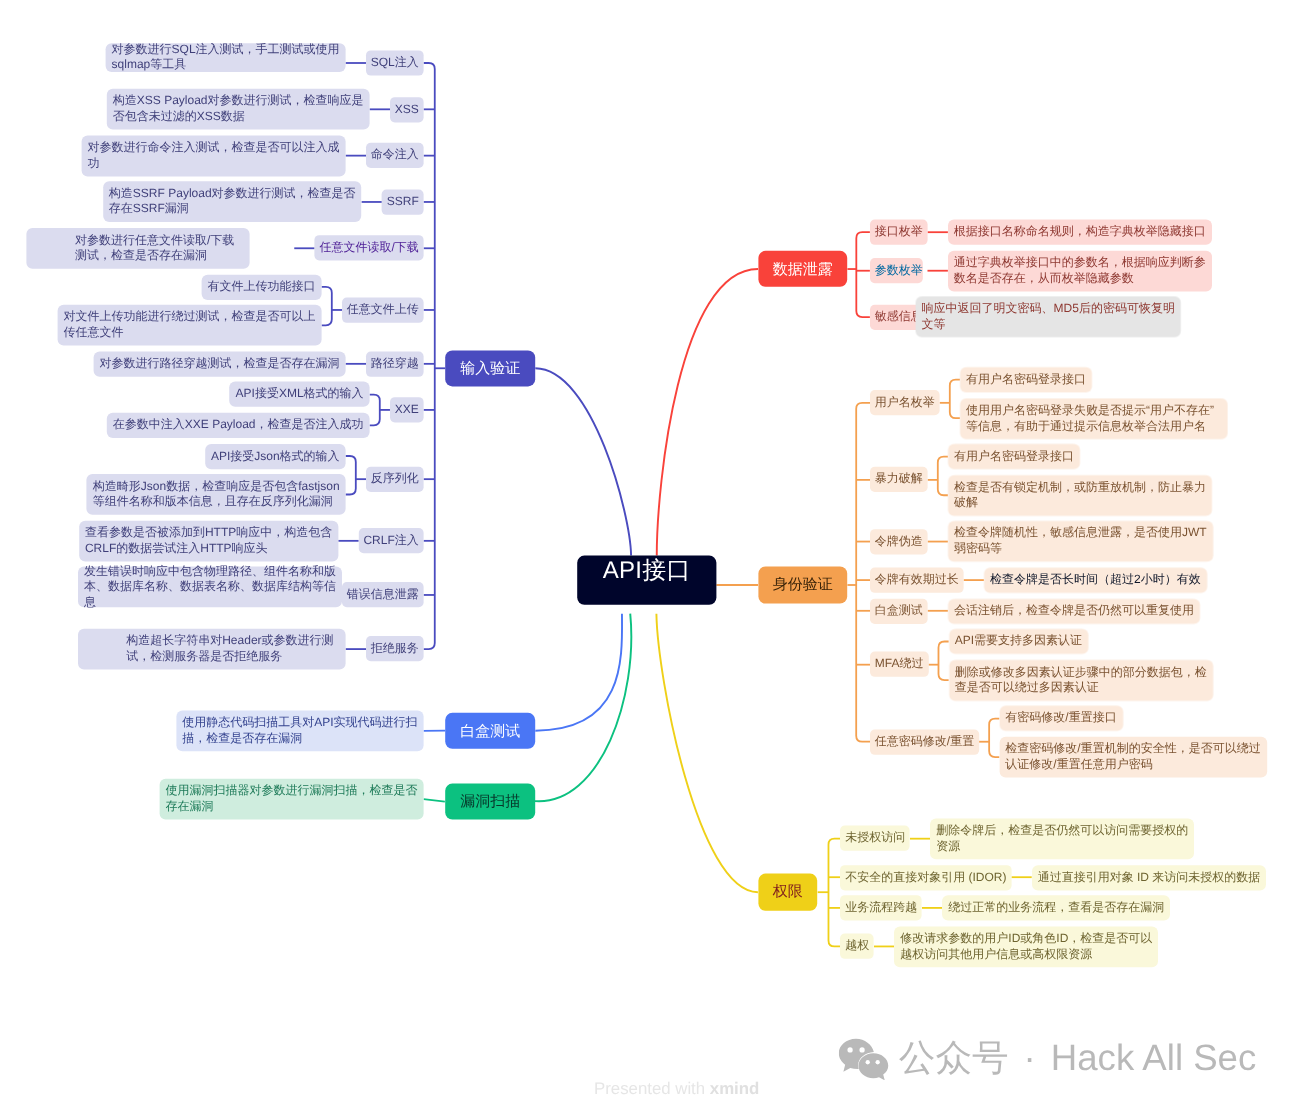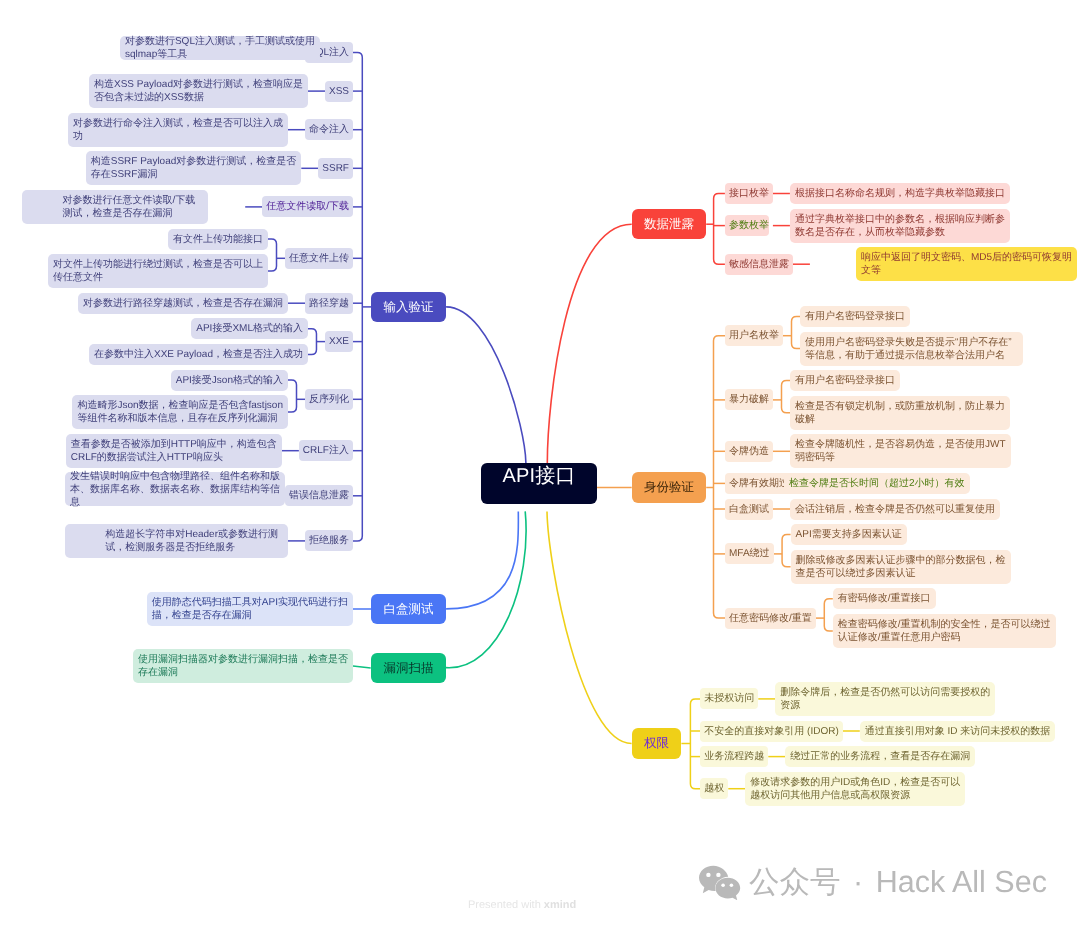--- a/index.html
+++ b/index.html
@@ -15,21 +15,21 @@
   .leaf .tx{font-size:10px;line-height:13px;word-break:break-word;}
   .topic{border-radius:4px;padding:4px;justify-content:center;}
   .topic .tx{font-size:10px;line-height:13px;white-space:nowrap;text-align:center;}
   .main{border-radius:6px;justify-content:center;}
   .main .tx{font-size:12.5px;line-height:18px;white-space:nowrap;text-align:center;}
   #root-node{position:absolute;left:481px;top:463px;width:116px;height:41px;
        background:#00052b;border-radius:6px;display:flex;align-items:flex-start;
        justify-content:center;}
   #root-node .tx{transform:translateZ(0);font-size:20px;line-height:26px;color:#ffffff;white-space:nowrap;
        letter-spacing:0.2px;}
-  #xmind-credit{position:absolute;left:468px;top:899px;font-size:11px;
+  #xmind-credit{position:absolute;left:495px;top:899px;font-size:14px;
        color:#e6e6e6;white-space:nowrap;}
   #xmind-credit b{font-weight:700;color:#e0e0e0;}
   #brand{position:absolute;left:699px;top:862px;display:flex;align-items:center;
        color:#b9b9b9;white-space:nowrap;}
   #brand .wx{flex:0 0 auto;}
   #brand .btxt{font-size:30.5px;line-height:40px;margin-left:8px;letter-spacing:0px;}
   #brand .sep{margin:0 12.5px;}
 </style>
 </head>
 <body>
@@ -105,21 +105,21 @@
     <path d="M681.4 743.5 L690.4 743.5" stroke="#efd018" stroke-width="1.5" fill="none"></path>
   </svg>
 
   <div id="root-node">
     <span class="tx">API接口</span>
   </div>
 
   <div class="nd topic" style="left:304.98px;top:42px;width:48.02px;height:21px;background:#dbdcef;color:#3f3f79;">
       <span class="tx">SQL注入</span>
     </div>
-  <div class="nd leaf" style="left:87.96px;top:35.5px;width:200.02px;height:24px;background:#dbdcef;color:#3f3f79;margin-left:32px;">
+  <div class="nd leaf" style="left:87.96px;top:35.5px;width:200.02px;height:24px;background:#dbdcef;color:#3f3f79;">
       <span class="tx">对参数进行SQL注入测试，手工测试或使用sqlmap等工具</span>
     </div>
   <div class="nd topic" style="left:324.98px;top:80.6px;width:28.02px;height:21px;background:#dbdcef;color:#3f3f79;">
       <span class="tx">XSS</span>
     </div>
   <div class="nd leaf" style="left:89.04px;top:74.1px;width:218.94px;height:34px;background:#dbdcef;color:#3f3f79;">
       <span class="tx">构造XSS Payload对参数进行测试，检查响应是否包含未过滤的XSS数据</span>
     </div>
   <div class="nd topic" style="left:305px;top:119.2px;width:48px;height:21px;background:#dbdcef;color:#3f3f79;">
       <span class="tx">命令注入</span>
@@ -204,30 +204,30 @@
     </div>
   <div class="nd main" style="left:370.7px;top:652.8px;width:75.5px;height:30.6px;background:#0cc180;color:#07372a;">
       <span class="tx">漏洞扫描</span>
     </div>
   <div class="nd topic" style="left:724.9px;top:183px;width:48px;height:21px;background:#fdd9d6;color:#8e3831;">
       <span class="tx">接口枚举</span>
     </div>
   <div class="nd leaf" style="left:789.9px;top:183px;width:220px;height:21px;background:#fdd9d6;color:#8e3831;">
       <span class="tx">根据接口名称命名规则，构造字典枚举隐藏接口</span>
     </div>
-  <div class="nd topic" style="left:724.9px;top:215.1px;width:44px;height:21px;background:#fdd9d6;color:#4d7c0f;">
+  <div class="nd topic" style="left:724.9px;top:215.1px;width:44px;height:21px;background:#fdd9d6;color:#0369a1;">
       <span class="tx">参数枚举</span>
     </div>
   <div class="nd leaf" style="left:789.9px;top:208.6px;width:220px;height:34px;background:#fdd9d6;color:#8e3831;">
       <span class="tx">通过字典枚举接口中的参数名，根据响应判断参数名是否存在，从而枚举隐藏参数</span>
     </div>
   <div class="nd topic" style="left:724.9px;top:253.7px;width:68px;height:21px;background:#fdd9d6;color:#8e3831;">
       <span class="tx">敏感信息泄露</span>
     </div>
-  <div class="nd leaf" style="left:856px;top:247.2px;width:221.13px;height:34px;background:#fde047;color:#8e3831;">
+  <div class="nd leaf" style="left:763px;top:247.2px;width:221.13px;height:34px;background:#e5e5e5;color:#8e3831;">
       <span class="tx">响应中返回了明文密码、MD5后的密码可恢复明文等</span>
     </div>
   <div class="nd main" style="left:631.7px;top:208.9px;width:74.5px;height:30.6px;background:#f9423a;color:#ffffff;">
       <span class="tx">数据泄露</span>
     </div>
   <div class="nd topic" style="left:725px;top:325.2px;width:58px;height:21px;background:#fceadc;color:#7a5230;">
       <span class="tx">用户名枚举</span>
     </div>
   <div class="nd leaf" style="left:800px;top:305.9px;width:110px;height:21px;background:#fceadc;color:#7a5230;">
       <span class="tx">有用户名密码登录接口</span>
@@ -241,26 +241,26 @@
   <div class="nd leaf" style="left:790px;top:370.1px;width:110px;height:21px;background:#fceadc;color:#7a5230;">
       <span class="tx">有用户名密码登录接口</span>
     </div>
   <div class="nd leaf" style="left:790px;top:395.7px;width:220px;height:34px;background:#fceadc;color:#7a5230;">
       <span class="tx">检查是否有锁定机制，或防重放机制，防止暴力破解</span>
     </div>
   <div class="nd topic" style="left:725px;top:440.8px;width:48px;height:21px;background:#fceadc;color:#7a5230;">
       <span class="tx">令牌伪造</span>
     </div>
   <div class="nd leaf" style="left:790px;top:434.3px;width:220.55px;height:34px;background:#fceadc;color:#7a5230;">
-      <span class="tx">检查令牌随机性，是否容易伪造，是否使用JWT弱密码等</span>
+      <span class="tx">检查令牌随机性，敏感信息泄露，是否使用JWT弱密码等</span>
     </div>
   <div class="nd topic" style="left:725px;top:472.9px;width:78px;height:21px;background:#fceadc;color:#7a5230;">
       <span class="tx">令牌有效期过长</span>
     </div>
-  <div class="nd leaf" style="left:784px;top:472.9px;width:185.57px;height:21px;background:#fceadc;color:#4d7c0f;">
+  <div class="nd leaf" style="left:820px;top:472.9px;width:185.57px;height:21px;background:#fceadc;color:#0f172a;">
       <span class="tx">检查令牌是否长时间（超过2小时）有效</span>
     </div>
   <div class="nd topic" style="left:725px;top:498.5px;width:48px;height:21px;background:#fceadc;color:#7a5230;">
       <span class="tx">白盒测试</span>
     </div>
   <div class="nd leaf" style="left:790px;top:498.5px;width:210px;height:21px;background:#fceadc;color:#7a5230;">
       <span class="tx">会话注销后，检查令牌是否仍然可以重复使用</span>
     </div>
   <div class="nd topic" style="left:725px;top:543.4px;width:48.57px;height:21px;background:#fceadc;color:#7a5230;">
       <span class="tx">MFA绕过</span>
@@ -300,21 +300,21 @@
     </div>
   <div class="nd leaf" style="left:785.3px;top:746.1px;width:190px;height:21px;background:#faf8da;color:#6e6430;">
       <span class="tx">绕过正常的业务流程，查看是否存在漏洞</span>
     </div>
   <div class="nd topic" style="left:700.3px;top:778.2px;width:28px;height:21px;background:#faf8da;color:#6e6430;">
       <span class="tx">越权</span>
     </div>
   <div class="nd leaf" style="left:745.3px;top:771.7px;width:220px;height:34px;background:#faf8da;color:#6e6430;">
       <span class="tx">修改请求参数的用户ID或角色ID，检查是否可以越权访问其他用户信息或高权限资源</span>
     </div>
-  <div class="nd main" style="left:631.6px;top:728.2px;width:49.8px;height:30.6px;background:#efd018;color:#6d28d9;">
+  <div class="nd main" style="left:631.6px;top:728.2px;width:49.8px;height:30.6px;background:#efd018;color:#7f1d1d;">
       <span class="tx">权限</span>
     </div>
 
   <div id="xmind-credit">
     <span>Presented with</span>
     <b>xmind</b>
   </div>
 
   <div id="brand">
     <svg class="wx" width="42" height="36" viewBox="0 0 42 36" xmlns="http://www.w3.org/2000/svg">

